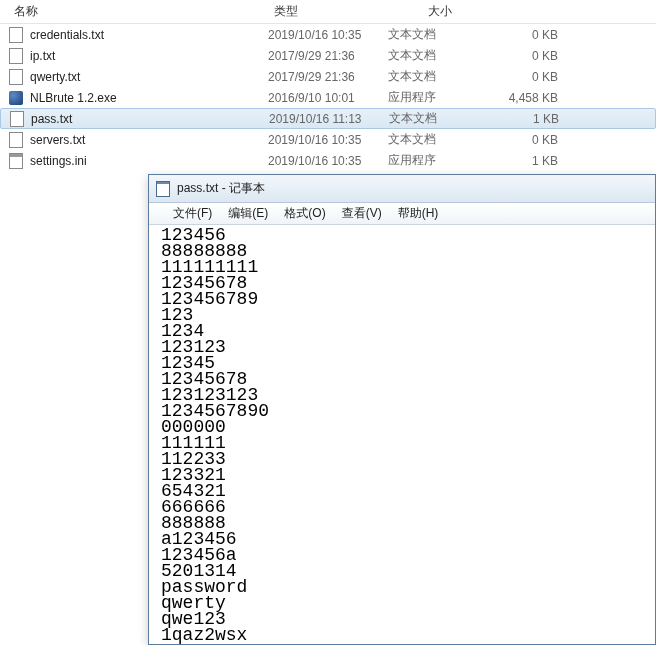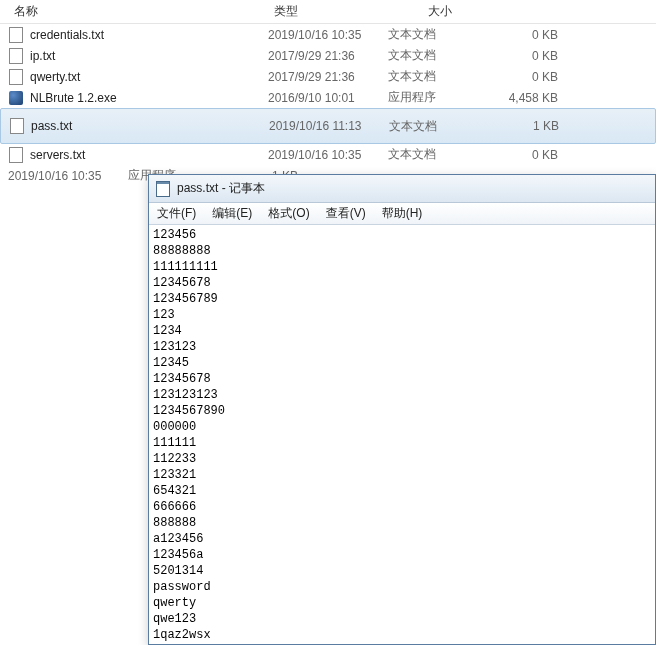--- a/index.html
+++ b/index.html
@@ -36,21 +36,21 @@
       display: flex;
       align-items: center;
       height: 21px;
       padding-left: 8px;
       color: #222;
     }
     .file-row.selected {
       background: linear-gradient(#e8f0f7, #d9e8f5);
       border: 1px solid #a8c8e4;
       border-radius: 2px;
-      height: 36px;
+      height: 21px;
     }
     .file-row .cell-name { width: 260px; display: flex; align-items: center; gap: 6px; }
     .file-row .cell-date { width: 120px; color: #666; }
     .file-row .cell-type { width: 110px; color: #666; }
     .file-row .cell-size { width: 80px; text-align: right; color: #666; padding-right: 20px;}
     .file-icon { width: 16px; height: 16px; display: inline-flex; align-items: center; justify-content: center; font-size: 11px; }
     .txt-icon::before {
       content: "";
       display: block;
       width: 12px; height: 14px;
@@ -105,31 +105,31 @@
       border: 1px solid #4a6a8a;
       box-shadow: inset 0 2px 0 #6a8aaa;
     }
     .np-title { color: #222; font-size: 12px; }
     .np-menubar {
       height: 22px;
       background: linear-gradient(#fff, #f0f4f8);
       border-bottom: 1px solid #c8d4e0;
       display: flex;
       align-items: center;
-      padding-left: 0;
+      padding-left: 16px;
     }
     .np-menu-item {
       padding: 2px 8px;
       color: #222;
       cursor: default;
     }
     .np-content {
-      padding: 2px 4px;
+      padding: 2px 12px;
       font-family: "SimSun", "Courier New", monospace;
-      font-size: 12px;
+      font-size: 18px;
       line-height: 16px;
       white-space: pre;
       overflow: hidden;
       height: calc(100% - 50px);
       background: #fff;
     }
   </style>
 </head>
 <body>
 
@@ -188,20 +188,24 @@
       <div class="file-row">
         <div class="cell-name">
           <span class="file-icon txt-icon"></span>
           <span>servers.txt</span>
         </div>
         <div class="cell-date">2019/10/16 10:35</div>
         <div class="cell-type">文本文档</div>
         <div class="cell-size">0 KB</div>
       </div>
       <div class="file-row">
+        <div class="cell-name">
+          <span class="file-icon ini-icon"></span>
+          <span>settings.ini</span>
+        </div>
         <div class="cell-date">2019/10/16 10:35</div>
         <div class="cell-type">应用程序</div>
         <div class="cell-size">1 KB</div>
       </div>
     </div>
 </div>
 
 <div class="notepad">
   <div class="np-titlebar">
     <span class="np-title-icon"></span>

